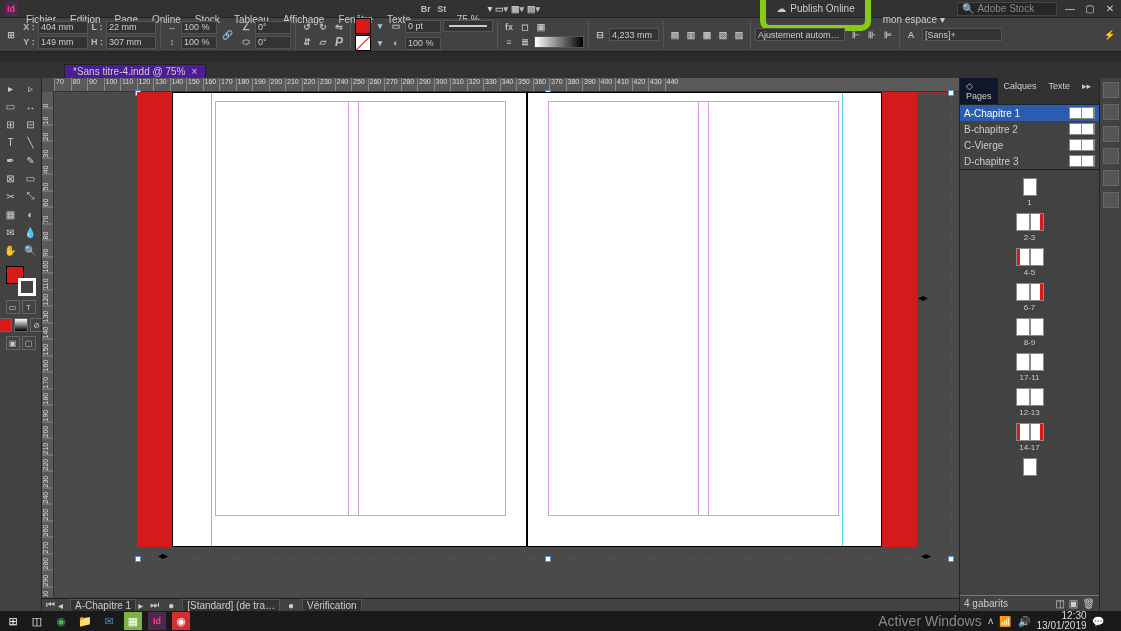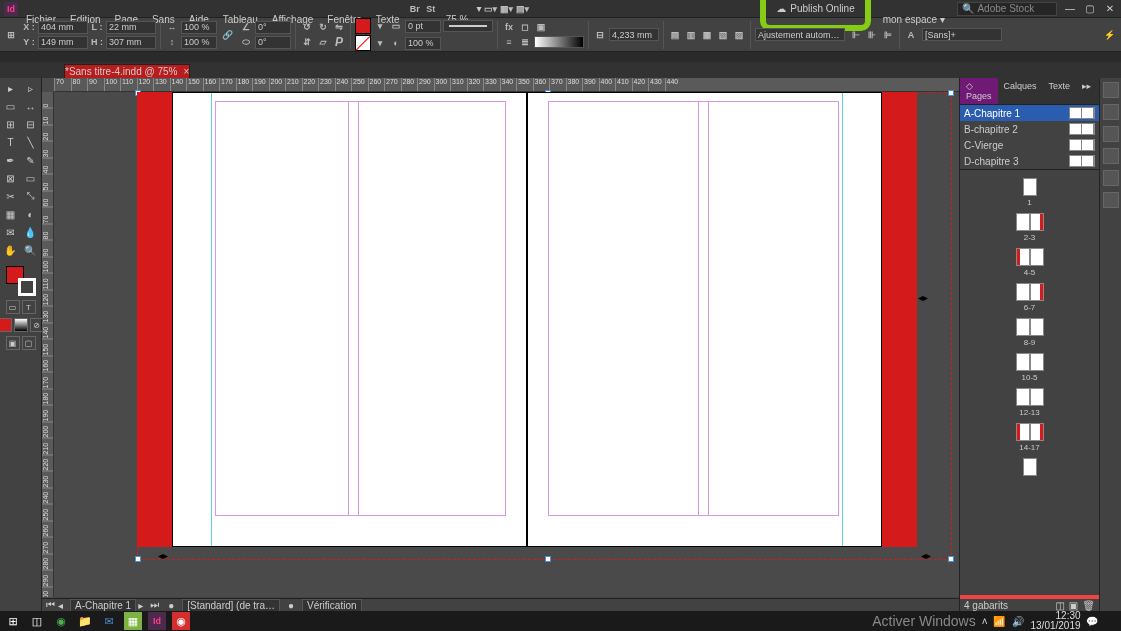--- a/index.html
+++ b/index.html
@@ -20,21 +20,21 @@
 .cicon { width:14px; height:14px; display:flex; align-items:center; justify-content:center; color:#bbb; font-size:9px;font-weight:bold; }
 .swatch-red { width:16px; height:16px; background:#d41a1a; border:1px solid #000; }
 .swatch-none { width:16px; height:16px; background:#fff; border:1px solid #000; position:relative; }
 .swatch-none::after { content:""; position:absolute; width:140%; height:1px; background:red; top:50%; left:-20%; transform:rotate(-45deg); }
 .stroke-style { width:50px; height:12px; background:#333; border:1px solid #555; display:flex; align-items:center; justify-content:center; }
 .stroke-style::before { content:""; width:80%; height:2px; background:#ccc; }
 .grad-style { width:50px; height:12px; background:linear-gradient(to right,#fff,#000); border:1px solid #555; }
 .divider-v { width:1px; height:28px; background:#555; }
 .tabrow { height:10px; background:#2a2a2a; }
 .doctab-row { height:16px; background:#323232; display:flex; align-items:flex-end; padding-left:64px; }
-.doctab { background:#b91c1c; border:1px solid #222; border-bottom:none; padding:1px 0; display:flex; align-items:flex-start; gap:6px; font-size:10px; }
+.doctab { background:#4c1d95; border:1px solid #222; border-bottom:none; padding:1px 8px; display:flex; align-items:flex-start; gap:6px; font-size:10px; }
 .doctab .close { cursor:pointer; }
 .main { display:flex; height:calc(100% - 18px - 34px - 10px - 16px - 20px); }
 .toolbox { width:42px; background:#424242; border-right:1px solid #222; display:flex; flex-direction:column; align-items:center; padding-top:2px; }
 .toolgrid { display:grid; grid-template-columns:18px 18px; gap:2px; }
 .tbtn { width:18px; height:16px; background:#424242; display:flex; align-items:center; justify-content:center; color:#ccc; font-size:10px; cursor:pointer; }
 .fillstroke { position:relative; width:30px; height:30px; margin-top:8px; }
 .fillbox { position:absolute; width:18px; height:18px; background:#d41a1a; border:1px solid #000; top:0; left:0; }
 .strokebox { position:absolute; width:18px; height:18px; background:#424242; border:3px solid #fff; bottom:0; right:0; }
 .belowfs { display:flex; gap:2px; margin-top:4px; }
 .sicon { width:14px; height:14px; border:1px solid #666; display:flex; align-items:center; justify-content:center; font-size:8px; }
@@ -61,57 +61,57 @@
 .sel-box { position:absolute; border:1px dashed #d41a1a; top:0; left:83px; width:815px; height:468px; pointer-events:none; }
 .arrow-h { position:absolute; color:#000; font-size:10px; }
 .hscroll { position:absolute; bottom:0; left:12px; right:0; height:14px; background:#424242; display:flex; align-items:center; }
 .hscroll .track { flex:1; height:10px; background:#333; margin:0 4px; position:relative; }
 .hscroll .thumb { position:absolute; height:10px; background:#666; left:40%; width:20%; }
 .panels-strip { width:22px; background:#424242; border-left:1px solid #222; display:flex; flex-direction:column; align-items:center; gap:6px; padding-top:4px; }
 .pico { width:16px; height:16px; background:#555; border:1px solid #666; cursor:pointer; }
 .panel-dock { width:140px; background:#424242; border-left:1px solid #222; display:flex; flex-direction:column; }
 .panel-tabs { display:flex; background:#323232; border-bottom:1px solid #222; }
 .ptab { padding:3px 6px; font-size:9px; cursor:pointer; }
-.ptab.active { background:#701a75; }
+.ptab.active { background:#0f172a; }
 .master-list { border-bottom:1px solid #222; }
 .master-item { display:flex; align-items:center; justify-content:space-between; padding:2px 4px; height:16px; font-size:9px; }
 .master-item.sel { background:#2a5db0; color:#fff; }
 .master-thumb { width:20px; height:12px; background:#fff; border:1px solid #888; }
 .master-thumb.dbl { width:26px; display:flex; }
 .master-thumb.dbl > div { flex:1; border-right:1px solid #888; }
 .pages-list { flex:1; overflow:auto; display:flex; flex-direction:column; align-items:center; gap:6px; padding:8px 0; }
 .pg-thumb { display:flex; flex-direction:column; align-items:center; gap:2px; }
 .pg-thumb .pages { display:flex; }
 .pg-thumb .pg { width:14px; height:18px; background:#fff; border:1px solid #888; position:relative; }
 .pg-thumb .pg.red-r::after { content:""; position:absolute; right:0; top:0; width:3px; height:100%; background:#d41a1a; }
 .pg-thumb .pg.red-l::before { content:""; position:absolute; left:0; top:0; width:3px; height:100%; background:#d41a1a; }
 .pg-thumb .lbl { font-size:8px; color:#ccc; }
-.panel-foot { height:16px; border-top:4px solid #ef4444; display:flex; align-items:center; justify-content:space-between; padding:0 4px; font-size:8px; }
+.panel-foot { height:16px; border-top:1px solid #ef4444; display:flex; align-items:center; justify-content:space-between; padding:0 4px; font-size:8px; }
 .panel-foot .icons { display:flex; gap:4px; }
 .statusbar { position:absolute; bottom:20px; left:42px; right:162px; height:13px; background:#424242; border-top:1px solid #222; display:flex; align-items:center; gap:8px; padding:0 4px; font-size:9px; }
 .statusbar .nav { display:flex; align-items:center; gap:2px; }
 .navbtn { width:10px; cursor:pointer; }
 .statusbar .dd { background:#333; border:1px solid #555; padding:0 4px; }
 .taskbar { position:absolute; bottom:0; left:0; right:0; height:20px; background:#1a1a1a; display:flex; align-items:center; }
 .taskbar .tb-left { display:flex; align-items:center; gap:6px; padding-left:4px; }
-.taskbar .tb-right { margin-left:auto; display:flex; align-items:center; gap:6px; padding-right:22px; color:#ddd; font-size:9px; }
+.taskbar .tb-right { margin-left:auto; display:flex; align-items:center; gap:6px; padding-right:16px; color:#ddd; font-size:9px; }
 .tb-ico { width:18px; height:18px; display:flex; align-items:center; justify-content:center; color:#fff; font-size:11px; cursor:pointer; }
 .activate { color:#888; font-size:14px; }
 .clock { text-align:right; line-height:1; }
 </style>
 </head>
 <body>
 
 <div class="menubar">
   <div class="logo">Id</div>
   <div class="mitem">Fichier</div>
   <div class="mitem">Edition</div>
   <div class="mitem">Page</div>
-  <div class="mitem">Sans</div>
-  <div class="mitem">Aide</div>
+  <div class="mitem">Online</div>
+  <div class="mitem">Stock</div>
   <div class="mitem">Tableau</div>
   <div class="mitem">Affichage</div>
   <div class="mitem">Fenêtre</div>
   <div class="mitem">Texte</div>
   <div class="cicon">Br</div>
   <div class="cicon">St</div>
   <div class="mitem">75 %</div>
   <span>▾</span>
   <div class="cicon">▭▾</div>
   <div class="cicon">▦▾</div>
@@ -470,21 +470,21 @@
             <div class="pg"></div>
             <div class="pg"></div>
           </div>
           <div class="lbl">8-9</div>
         </div>
         <div class="pg-thumb">
           <div class="pages">
             <div class="pg"></div>
             <div class="pg"></div>
           </div>
-          <div class="lbl">10-5</div>
+          <div class="lbl">17-11</div>
         </div>
         <div class="pg-thumb">
           <div class="pages">
             <div class="pg"></div>
             <div class="pg"></div>
           </div>
           <div class="lbl">12-13</div>
         </div>
         <div class="pg-thumb">
           <div class="pages">

